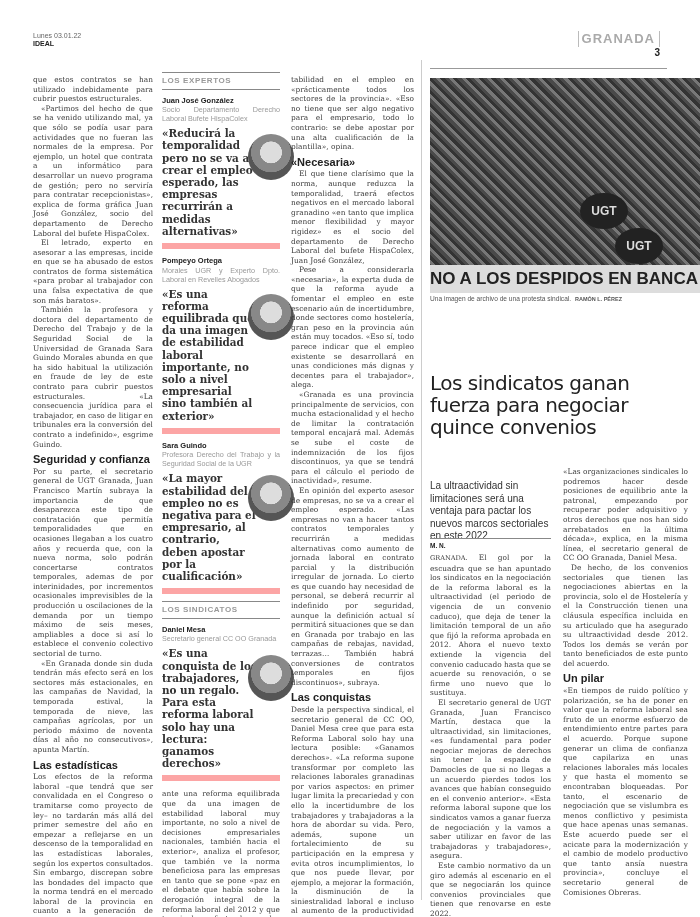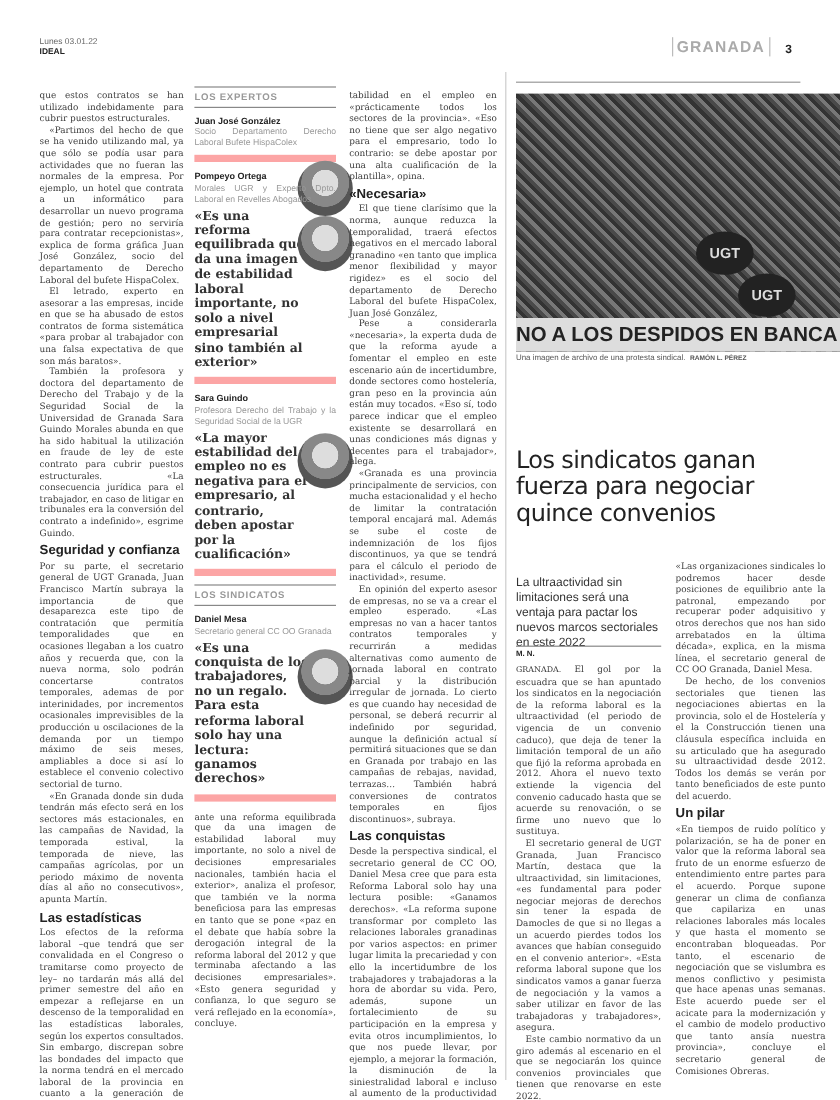--- a/index.html
+++ b/index.html
@@ -1,19 +1,19 @@
 <!DOCTYPE html>
 <html><head>
 <meta charset="utf-8">
 <style>
   * { box-sizing: border-box; margin: 0; padding: 0; }
   body { width: 700px; height: 917px; background: #fff; font-family: "DejaVu Serif", serif; color: #333; position: relative; overflow: hidden; }
   .hdr-left { position: absolute; left: 33px; top: 32px; font-family: "Liberation Sans", sans-serif; font-size: 7px; line-height: 8px; color: #666; }
   .hdr-left .pub { font-weight: bold; color: #222; }
-  .hdr-right { position: absolute; right: 40px; top: 31px; display: flex; align-items: flex-end; font-family: "Liberation Sans", sans-serif; }
+  .hdr-right { position: absolute; right: 40px; top: 31px; display: flex; align-items: flex-end; font-family: "Liberation Sans", sans-serif; flex-direction: column; }
   .section { color: #aaa; font-weight: bold; font-size: 13px; letter-spacing: 1px; border-left: 1px solid #bbb; border-right: 1px solid #bbb; padding: 0 4px 0 3px; line-height: 16px; }
   .pageno { font-weight: bold; font-size: 10px; color: #222; margin-left: 12px; }
   .col { position: absolute; font-size: 7.4px; line-height: 9.6px; text-align: justify; hyphens: auto; color: #3a3a3a; }
   .col p { text-indent: 8px; }
   .col p.noind { text-indent: 0; }
   .sub { font-family: "Liberation Sans", sans-serif; font-weight: bold; font-size: 11px; color: #222; margin: 6px 0 2px; }
   .c1 { left: 33px; top: 75px; width: 120px; }
   .c2 { left: 162px; top: 72px; width: 118px; }
   .c3 { left: 291px; top: 75px; width: 123px; }
   .boxtitle { font-family: "Liberation Sans", sans-serif; font-weight: bold; color: #999; font-size: 8px; letter-spacing: .6px; border-top: 1px solid #888; border-bottom: 1px solid #888; padding: 3px 0; margin-bottom: 6px; }
@@ -61,20 +61,21 @@
   <p class="noind">Los efectos de la reforma laboral –que tendrá que ser convalidada en el Congreso o tramitarse como proyecto de ley– no tardarán más allá del primer semestre del año en empezar a reflejarse en un descenso de la temporalidad en las estadísticas laborales, según los expertos consultados. Sin embargo, discrepan sobre las bondades del impacto que la norma tendrá en el mercado laboral de la provincia en cuanto a la generación de empleo.</p>
 
 </div>
 
 <div class="col c2">
   <div class="boxtitle">LOS EXPERTOS</div>
   <div class="exp">
     <div class="name">Juan José González</div>
     <div class="role">Socio Departamento Derecho Laboral Bufete HispaColex</div>
     <div class="photo" style="top:38px"></div>
+    <div class="quote">«Reducirá la temporalidad pero no se va a crear el empleo esperado, las empresas recurrirán a medidas alternativas»</div>
   </div>
   <div class="exp">
     <div class="name">Pompeyo Ortega</div>
     <div class="role">Morales UGR y Experto Dpto. Laboral en Revelles Abogados</div>
     <div class="photo" style="top:38px"></div>
     <div class="quote">«Es una reforma equilibrada que da una imagen de estabilidad laboral importante, no solo a nivel empresarial sino también al exterior»</div>
   </div>
   <div class="exp">
     <div class="name">Sara Guindo</div>
     <div class="role">Profesora Derecho del Trabajo y la Seguridad Social de la UGR</div>

